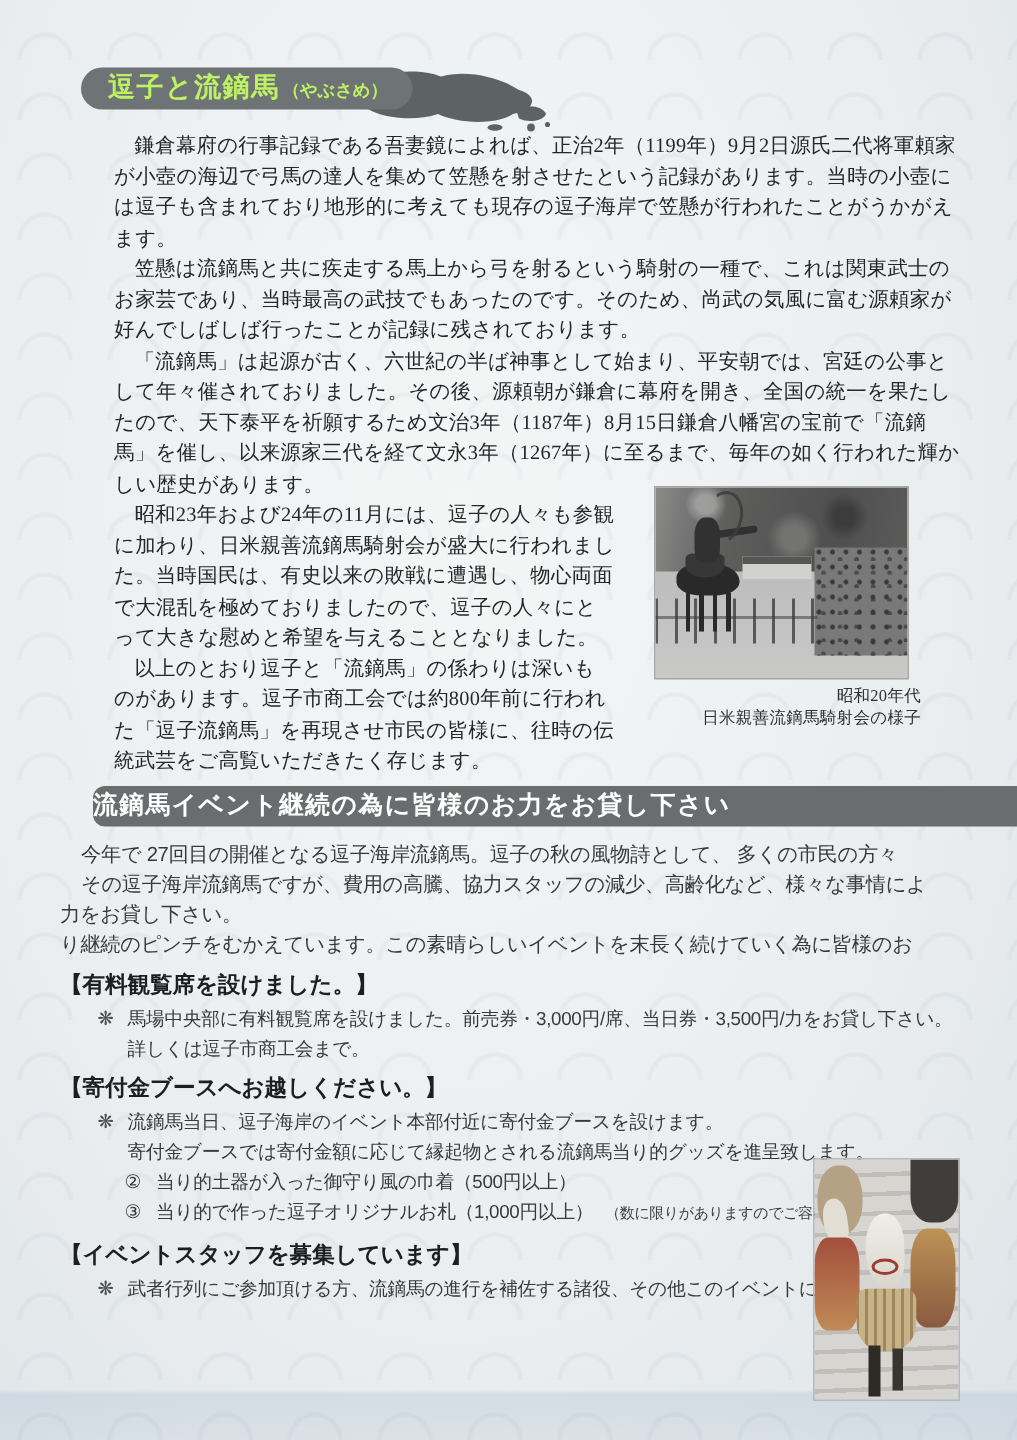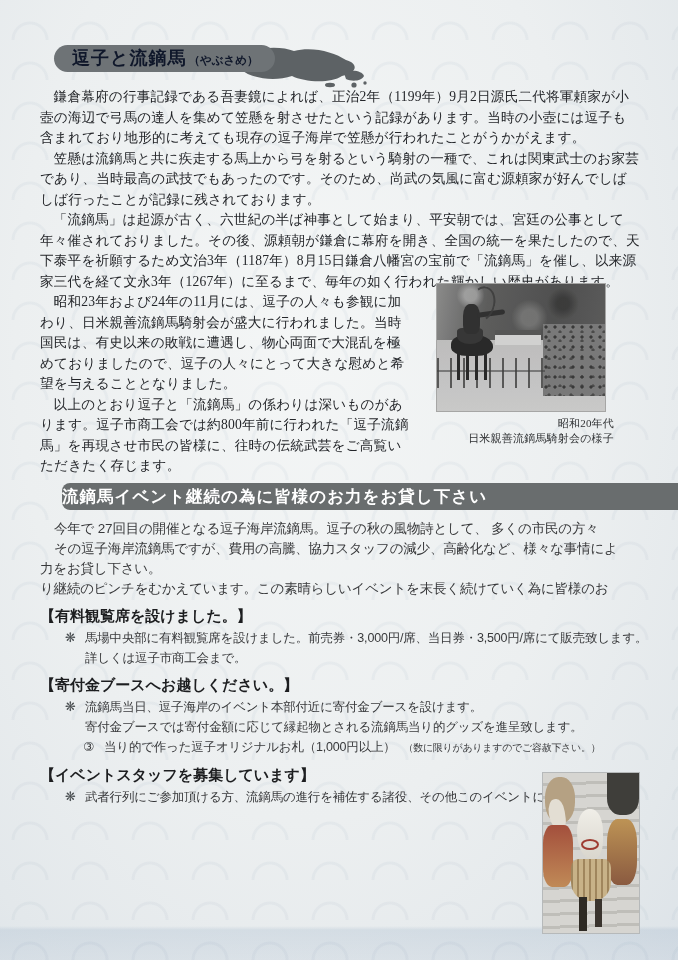--- a/index.html
+++ b/index.html
@@ -20,31 +20,31 @@
       radial-gradient(circle at 0px 60px,  transparent 15px, rgba(120,145,170,.06) 16px, rgba(120,145,170,.06) 18px, transparent 19px),
       radial-gradient(circle at 60px 60px, transparent 15px, rgba(120,145,170,.06) 16px, rgba(120,145,170,.06) 18px, transparent 19px);
     background-size:60px 40px;
   }
   .page > * { position:relative; z-index:1; }
 
   
   .hdr{ position:relative; height:34px; margin:0 0 8px 14px; }
   .hdr-band{
     display:inline-block; position:relative; z-index:2;
-    background:#6e7376; color:#0f172a; border-radius:15px;
+    background:#6e7376; color:#bef264; border-radius:15px;
     padding:4px 16px 5px 18px; line-height:1;
   }
   .hdr-title{ font-size:18px; font-weight:bold; letter-spacing:1px; }
   .hdr-sub{ font-size:11.5px; font-weight:bold; margin-left:2px; }
   .splash{ position:absolute; left:178px; top:-2px; z-index:1; }
 
   
   .history{ font-family:"Liberation Serif","DejaVu Serif",serif; color:#24262a;
             font-size:13.6px; line-height:20.5px; letter-spacing:.2px; }
-  .history p{ text-indent:1em; }
+  .history p{ text-indent:1em;margin-left:36px; }
 
   .photo1wrap{ float:right; width:230px; padding:0 26px 0 18px; margin:-8px 0 18px 0; text-align:right; }
   .photo1{
     position:relative; width:168px; height:127px; margin:0 auto; overflow:hidden;
     background:linear-gradient(#b9b6aa, #d0cdc1); outline:1px solid #a9a8a2;
     filter:saturate(.05) contrast(.95);
   }
   .p1-trees{ position:absolute; left:0; top:0; right:0; height:56px;
     background:
       radial-gradient(circle at 20% 20%, rgba(200,200,190,.55) 6px, transparent 14px),
@@ -174,34 +174,37 @@
     <div>
       <div class="ind">その逗子海岸流鏑馬ですが、費用の高騰、協力スタッフの減少、高齢化など、様々な事情によ</div>
       <div>力をお貸し下さい。</div>
       <div>り継続のピンチをむかえています。この素晴らしいイベントを末長く続けていく為に皆様のお</div>
     </div>
 
     <h3>【有料観覧席を設けました。】</h3>
     <div class="bullet">
       <span class="mark">❋</span>
       <div class="bl">
-        <div>馬場中央部に有料観覧席を設けました。前売券・3,000円/席、当日券・3,500円/席にて販売致します。</div>
+        <div>馬場中央部に有料観覧席を設けました。前売券・3,000円/席、当日券・3,500円/力をお貸し下さい。</div>
         <div>詳しくは逗子市商工会まで。</div>
       </div>
     </div>
 
     <h3>【寄付金ブースへお越しください。】</h3>
     <div class="bullet">
       <span class="mark">❋</span>
       <div class="bl">
         <div>流鏑馬当日、逗子海岸のイベント本部付近に寄付金ブースを設けます。</div>
         <div>寄付金ブースでは寄付金額に応じて縁起物とされる流鏑馬当り的グッズを進呈致します。</div>
       </div>
     </div>
     <div class="numlist">
+      <div class="numrow">
+        <span class="num">②</span><span>当り的土器が入った御守り風の巾着（500円以上）</span>
+      </div>
       <div class="numrow">
         <span class="num">③</span><span>当り的で作った逗子オリジナルお札（1,000円以上）</span><span class="note">（数に限りがありますのでご容赦下さい。）</span>
       </div>
     </div>
 
     <h3>【イベントスタッフを募集しています】</h3>
     <div class="bullet">
       <span class="mark">❋</span>
       <div class="bl">
         <div>武者行列にご参加頂ける方、流鏑馬の進行を補佐する諸役、その他このイベントに</div>

